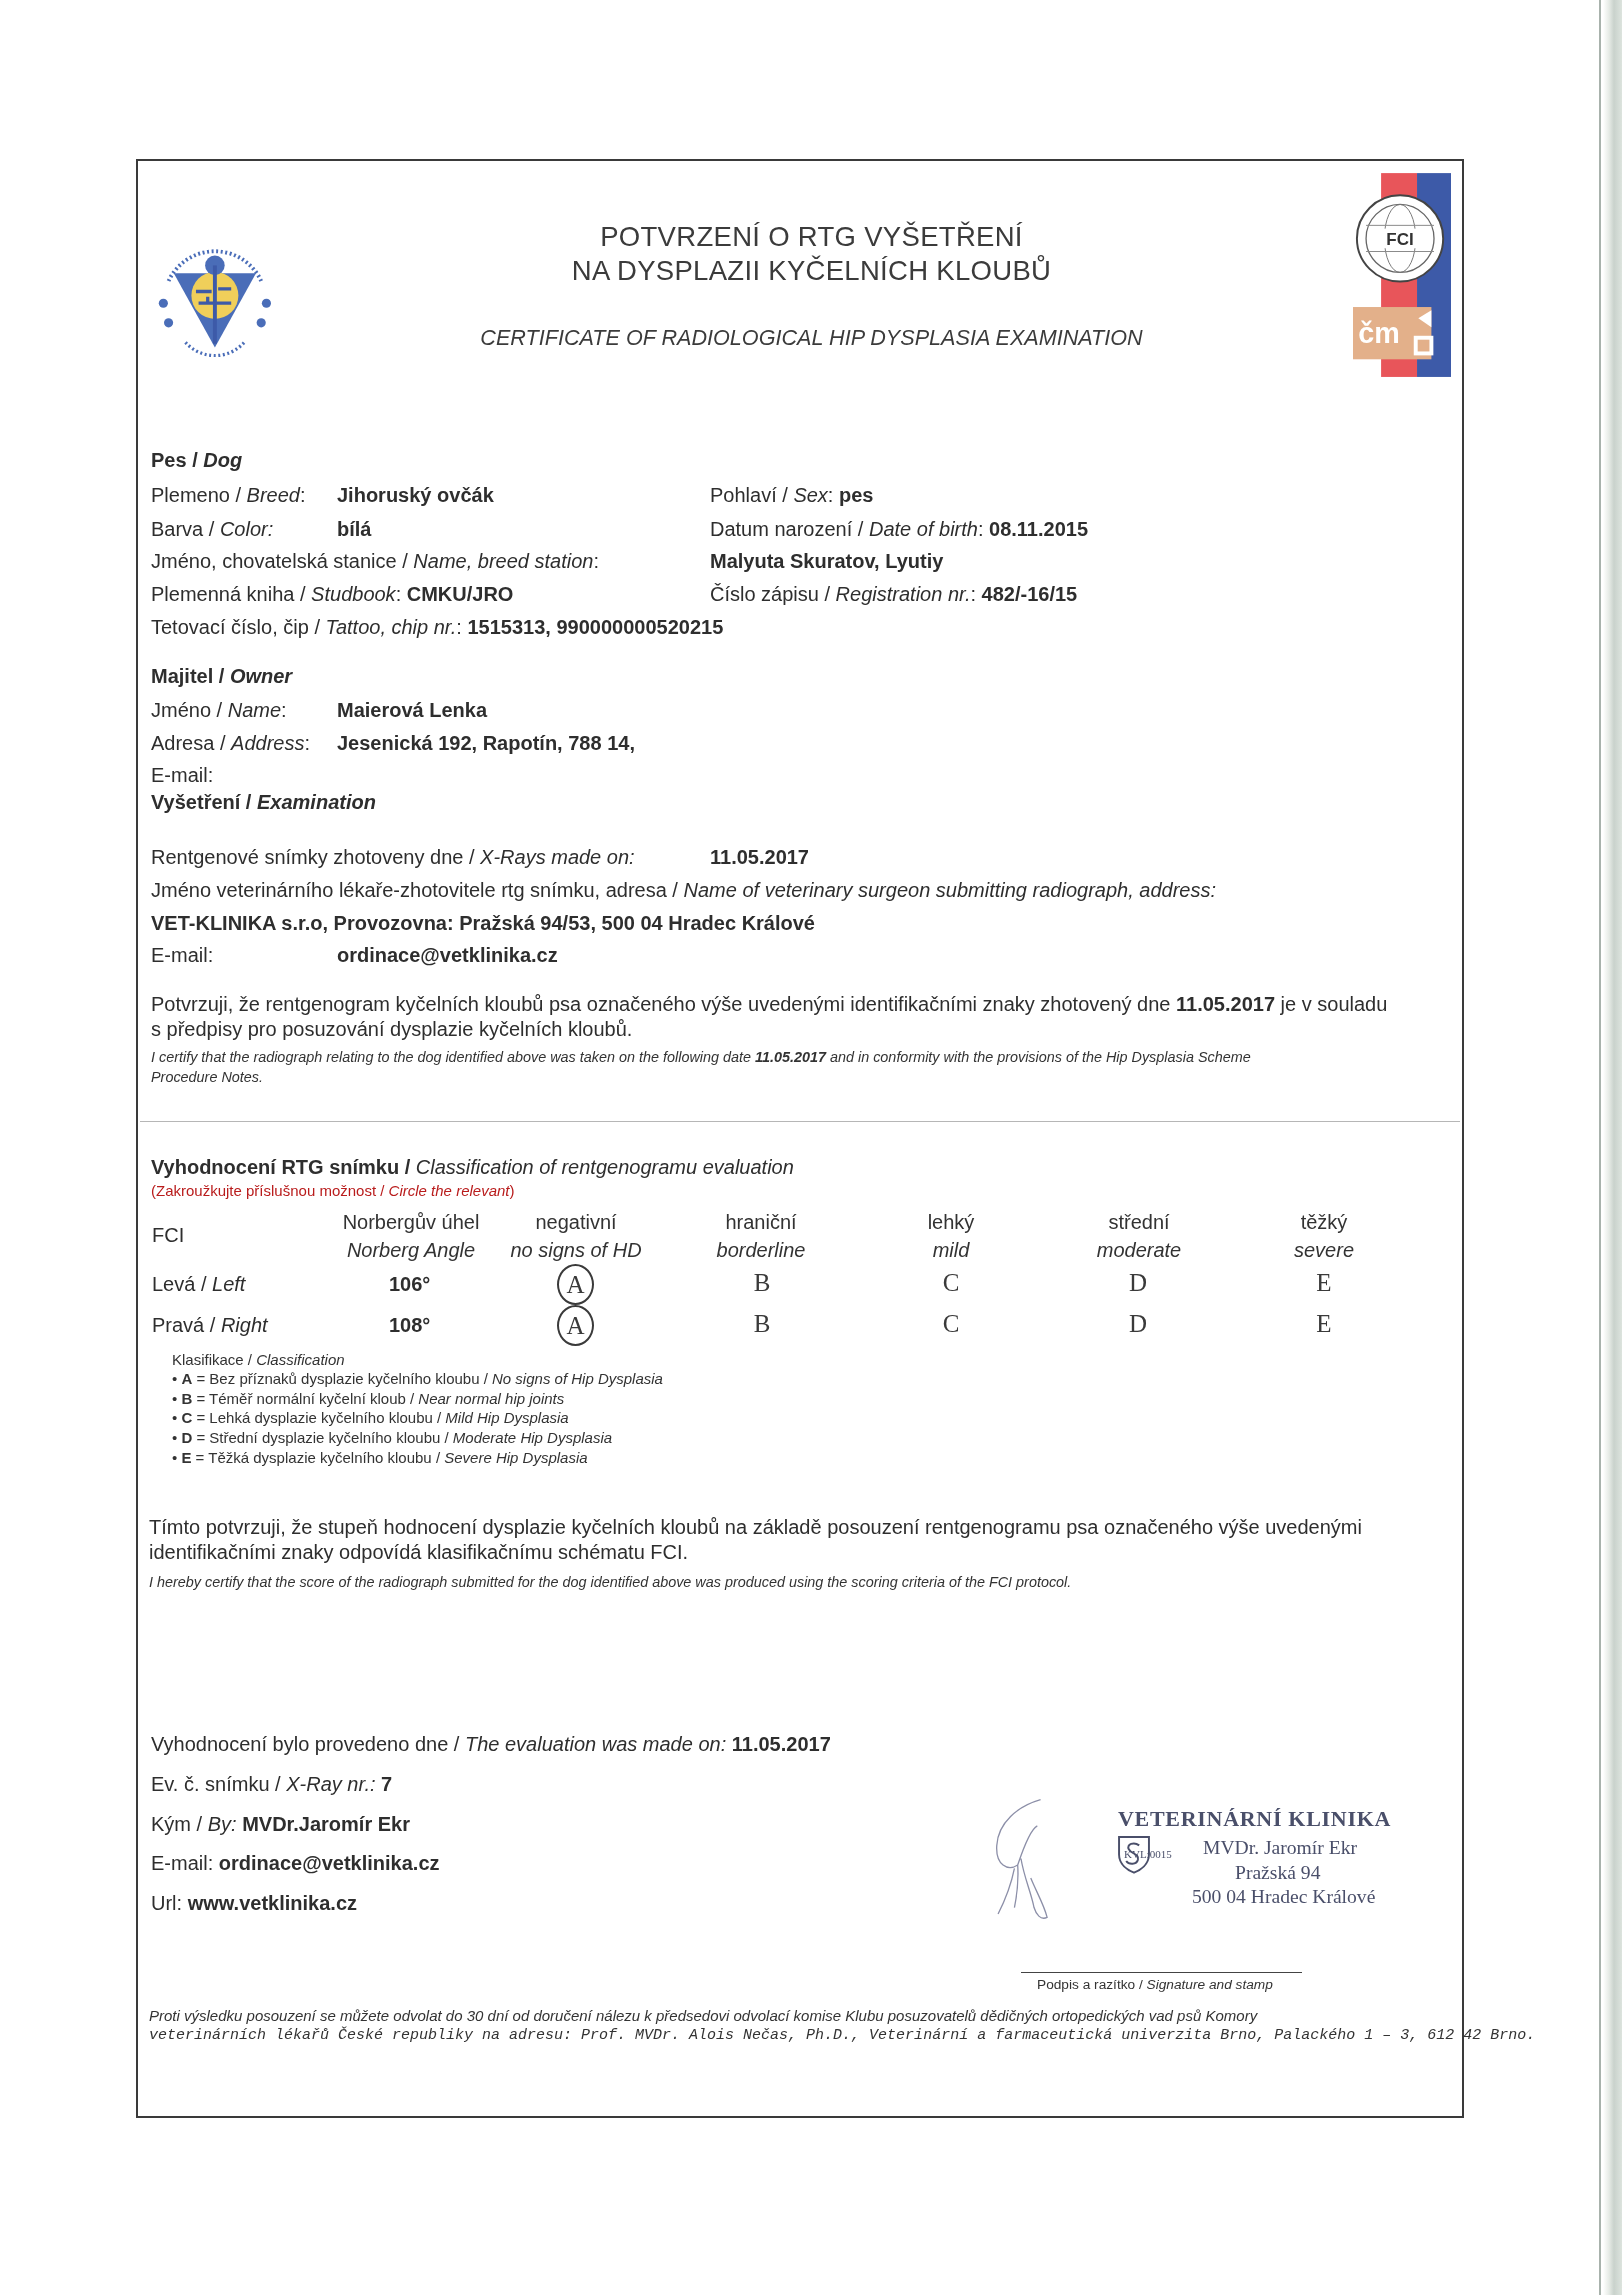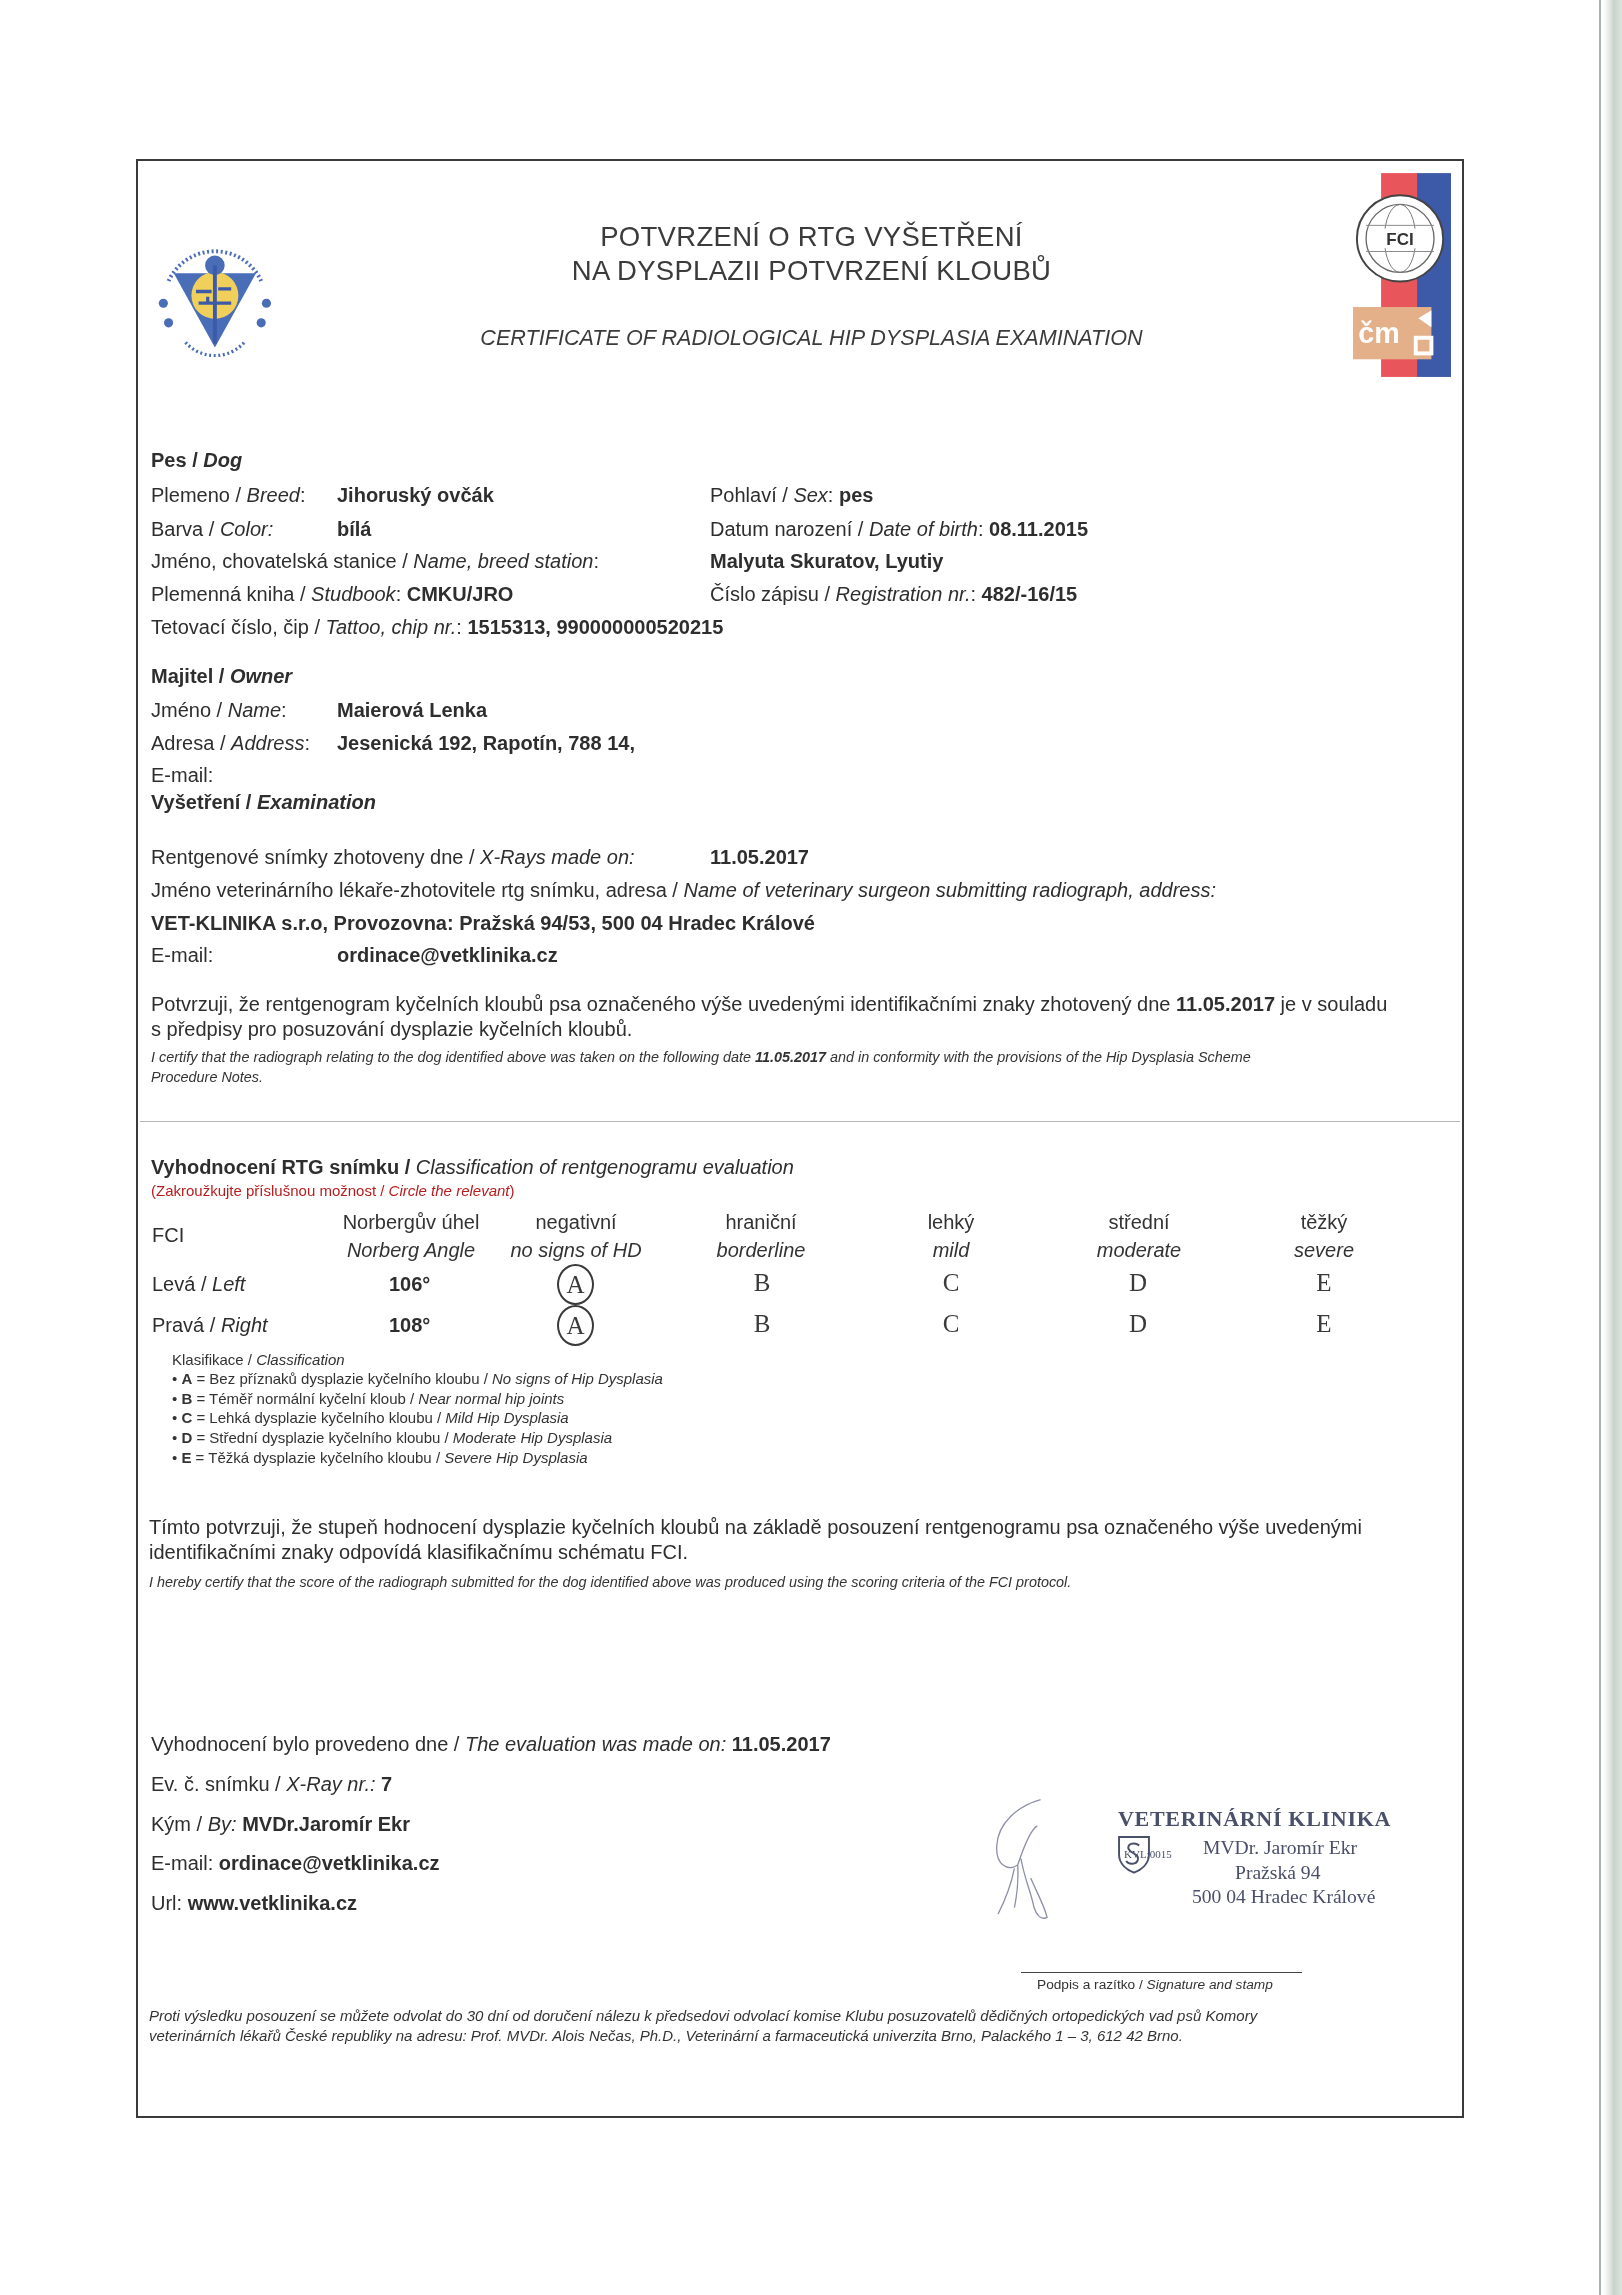--- a/index.html
+++ b/index.html
@@ -69,21 +69,21 @@
   <line x1="20" y1="120" x2="124" y2="120" stroke="#888" stroke-width="1.5"></line>
   <rect x="45" y="85" width="54" height="30" fill="#ffffff"></rect>
   <text x="72" y="110" font-family="Liberation Sans, sans-serif" font-weight="bold" font-size="26" fill="#333" text-anchor="middle">FCI</text>
   <rect x="0" y="205" width="120" height="80" fill="#e3b08a"></rect>
   <text x="8" y="260" font-family="Liberation Sans, sans-serif" font-weight="bold" font-size="44" fill="#ffffff">čm</text>
   <path d="M100 222 L120 210 L120 236 Z" fill="#ffffff"></path>
   <rect x="96" y="252" width="24" height="24" fill="none" stroke="#fff" stroke-width="6"></rect>
 </svg>
 
 <div class="abs title" style="top:221px;">POTVRZENÍ O RTG VYŠETŘENÍ</div>
-<div class="abs title" style="top:255px;">NA DYSPLAZII POTVRZENÍ KLOUBŮ</div>
+<div class="abs title" style="top:255px;">NA DYSPLAZII KYČELNÍCH KLOUBŮ</div>
 <div class="abs subtitle" style="top:325px;">CERTIFICATE OF RADIOLOGICAL HIP DYSPLASIA EXAMINATION</div>
 
 <div class="abs hdr" style="left:151px; top:449px;"><span>Pes / </span><span class="i">Dog</span></div>
 
 <div class="abs txt" style="left:151px; top:484px;"><span>Plemeno / </span><span class="i">Breed</span>:</div>
 <div class="abs txt b" style="left:337px; top:484px;">Jihoruský ovčák</div>
 
 <div class="abs txt" style="left:151px; top:518px;"><span>Barva / </span><span class="i">Color:</span></div>
 <div class="abs txt b" style="left:337px; top:518px;">bílá</div>
 
@@ -206,14 +206,14 @@
 </svg>
 <div class="abs stamp" style="left:1203px; top:1837px; font-size:19.6px;">MVDr. Jaromír Ekr</div>
 <div class="abs stamp" style="left:1235px; top:1862px; font-size:19.6px;">Pražská 94</div>
 <div class="abs stamp" style="left:1124px; top:1848px; font-size:11px;">KVL:0015</div>
 <div class="abs stamp" style="left:1192px; top:1886px; font-size:19.6px;">500 04 Hradec Králové</div>
 
 <div class="sig-line"></div>
 <div class="abs" style="left:1037px; top:1977px; font-size:13.7px; color:#333;"><span>Podpis a razítko / </span><span class="i">Signature and stamp</span></div>
 
 <div class="abs small-it" style="left:149px; top:2007px; font-size:15px;">Proti výsledku posouzení se můžete odvolat do 30 dní od doručení nálezu k předsedovi odvolací komise Klubu posuzovatelů dědičných ortopedických vad psů Komory</div>
-<div class="abs small-it" style="left:149px; top:2027px; font-size:15px;">veterinárních lékařů České republiky na adresu: Prof. MVDr. Alois Nečas, Ph.D., Veterinární a farmaceutická univerzita Brno, Palackého 1 – 3, 612 42 Brno.</div>
+<div class="abs small-it" style="left:149px; top:2027px; font-size:15px;font-family:Liberation Mono, monospace;">veterinárních lékařů České republiky na adresu: Prof. MVDr. Alois Nečas, Ph.D., Veterinární a farmaceutická univerzita Brno, Palackého 1 – 3, 612 42 Brno.</div>
 
 
 </body></html>

